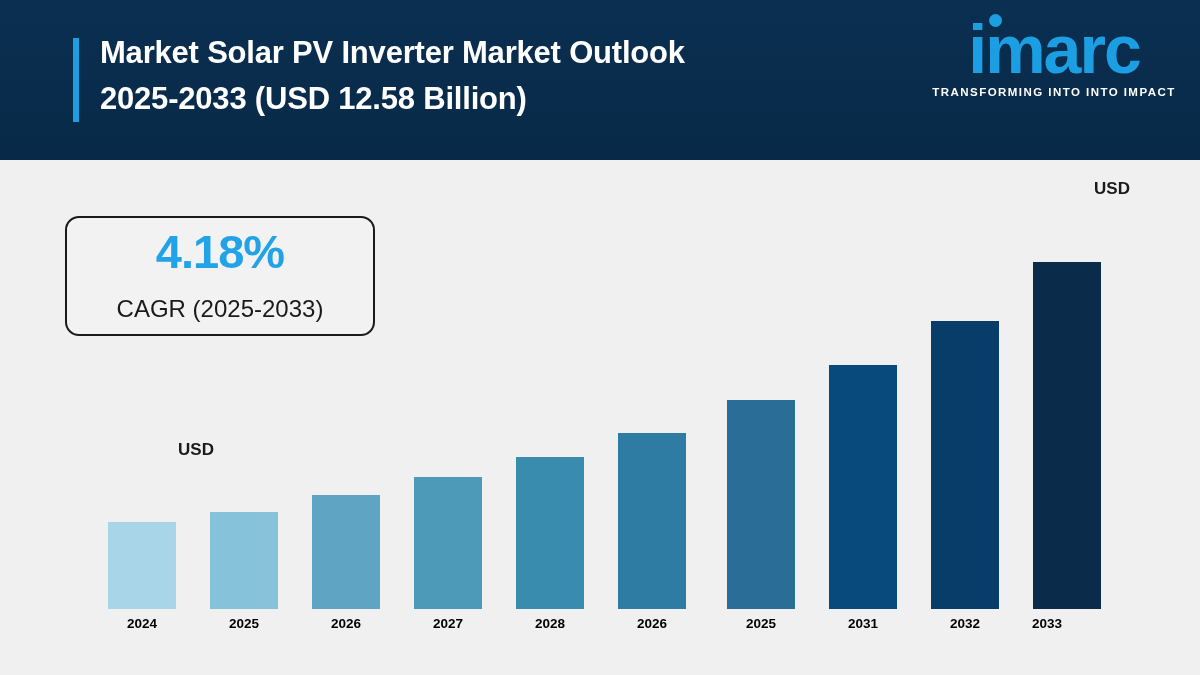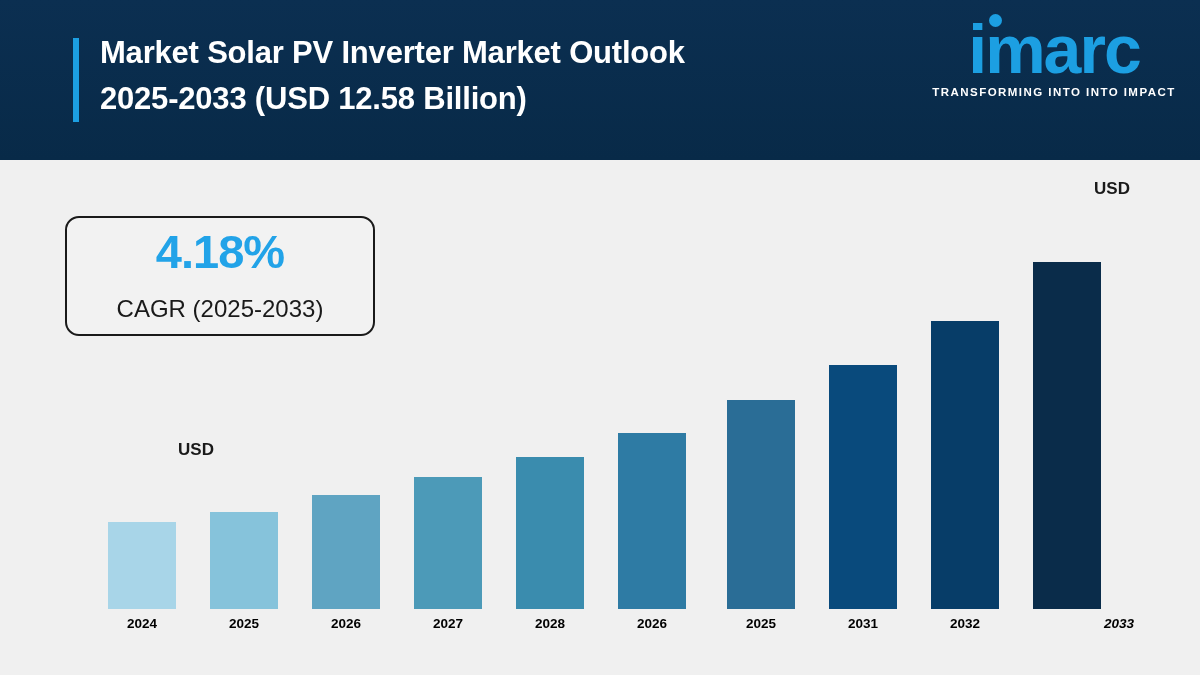--- a/index.html
+++ b/index.html
@@ -184,14 +184,14 @@
     <div class="bar-label" style="left: 516px; width: 68px;">2028</div>
     <div class="bar" style="left: 618px; width: 68px; height: 176px; background: rgb(46, 123, 164);"></div>
     <div class="bar-label" style="left: 618px; width: 68px;">2026</div>
     <div class="bar" style="left: 727px; width: 68px; height: 209px; background: rgb(42, 109, 150);"></div>
     <div class="bar-label" style="left: 727px; width: 68px;">2025</div>
     <div class="bar" style="left: 829px; width: 68px; height: 244px; background: rgb(9, 74, 124);"></div>
     <div class="bar-label" style="left: 829px; width: 68px;">2031</div>
     <div class="bar" style="left: 931px; width: 68px; height: 288px; background: rgb(7, 61, 104);"></div>
     <div class="bar-label" style="left: 931px; width: 68px;">2032</div>
     <div class="bar" style="left: 1033px; width: 68px; height: 347px; background: rgb(10, 44, 74);"></div>
-    <div class="bar-label" style="left: 1085px; width: 68px; font-style: italic;">2033</div>
+    <div class="bar-label" style="left: 1013px; width: 68px;">2033</div>
   </div>
 
 </body></html>

